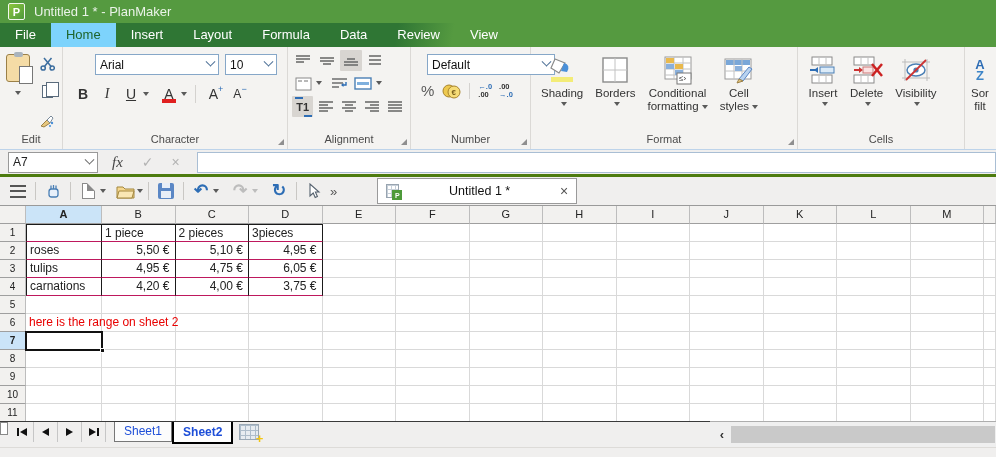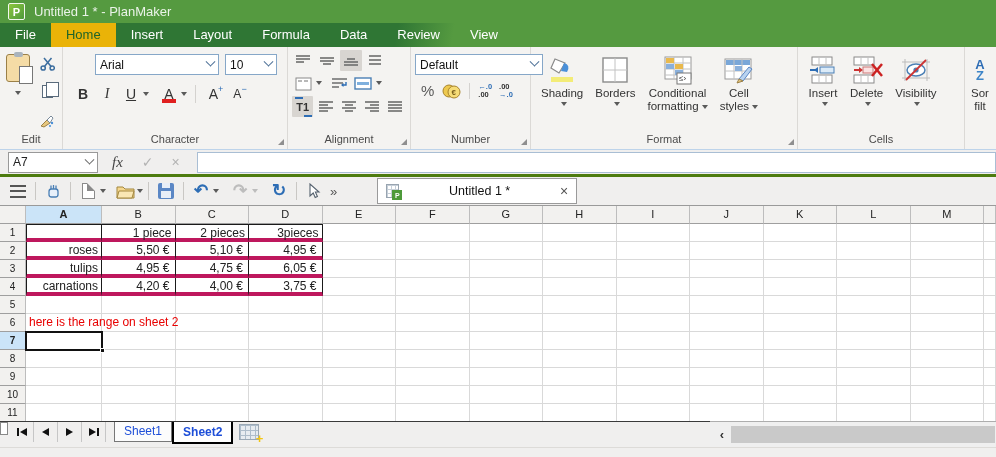--- a/index.html
+++ b/index.html
@@ -14,21 +14,21 @@
              border:1.5px solid #f2f7ee; border-radius:2px; color:#fff; font-weight:bold; font-size:11px;
              display:flex; align-items:center; justify-content:center; }
   .title-text { color:rgba(255,255,255,.88); font-size:13px; }
 
   
   .menubar { height:24px; background:#559a40; position:relative; }
   .menubar::before { content:""; position:absolute; left:0; top:0; height:24px; width:470px;
                      background:linear-gradient(100deg,#2f7634 84%, rgba(47,118,52,0) 96%); }
   .menu-tabs { position:relative; display:flex; height:24px; }
   .mtab { padding:0 15px; line-height:24px; color:#fff; font-size:13px; cursor:default; }
-  .mtab.active { background:#eab308; color:#1e642a; }
+  .mtab.active { background:#7dd3fc; color:#1e642a; }
 
   
   .ribbon { height:103px; background:#f4f3f1; border-bottom:1px solid #bdd3ea; display:flex; overflow:hidden; }
   .rgroup { border-right:1px solid #dbd9d6; display:flex; flex-direction:column; flex:none; }
   .rg-body { flex:1; padding:5px 4px 0 4px; }
   .rg-label { height:17px; text-align:center; color:#4a4a4a; font-size:11px; position:relative; line-height:14px; }
   .launcher { position:absolute; right:3px; bottom:4px; width:0; height:0;
               border-left:6px solid transparent; border-bottom:6px solid #8f8f8f; }
   .dna { width:0; height:0; border:3.5px solid transparent; border-top:4px solid #5a5a5a; margin-top:2px; }
   .sep-v { width:1px; background:#d4d2cf; margin:4px 3px; }
@@ -61,21 +61,21 @@
 
   
   .al-row { display:flex; align-items:center; height:23px; gap:2px; }
   .tbtn { width:22px; height:21px; display:flex; align-items:center; justify-content:center; border-radius:1px; }
   .tbtn.on { background:#d8d5d1; }
   .t1 { font-size:11px; font-weight:bold; color:#333; position:relative; }
   .t1::before { content:""; position:absolute; left:-1px; top:-4px; width:8px; height:2px; background:#2d6db5; }
   .t1::after  { content:""; position:absolute; right:-3px; bottom:-4px; width:8px; height:2px; background:#2d6db5; }
 
   
-  .num-sel { margin:2px 4px 7px 0; width:128px; }
+  .num-sel { margin:2px 4px 7px 12px; width:128px; }
   .num-row { display:flex; align-items:center; gap:7px; padding-left:6px; }
   .pct { font-size:15px; color:#5a5a5a; }
   .mini { font-size:7.5px; line-height:7.5px; color:#333; text-align:left; font-weight:bold; }
   .mini .bl { color:#2d6db5; }
 
   
   .big-row { display:flex; height:100%; }
   .bigbtn { display:flex; flex-direction:column; align-items:center; justify-content:flex-start;
             padding:1px 6px 0 6px; font-size:11.5px; color:#333; text-align:center; }
   .bigbtn .ic { height:34px; display:flex; align-items:center; justify-content:center; }
@@ -126,21 +126,21 @@
   
   .gridwrap { position:relative; height:216px; border-top:1px solid #9a9a9a; overflow:hidden; background:#fff; }
   .grid { display:grid; }
   .gh { background:#f2f1ef; border-right:1px solid #bdbdbd; border-bottom:1px solid #9f9f9f;
         font-size:11px; color:#222; text-align:center; line-height:17px; }
   .gh.sel { background:#cbe4f8; font-weight:bold; }
   .rowh { font-size:10px; }
   .cell { border-right:1px solid #d9d9d9; border-bottom:1px solid #d9d9d9; font-size:12px; line-height:17px;
           padding:0 3px; overflow:visible; white-space:nowrap; }
   .cell.num { text-align:right; padding-right:5px; }
-  .cell.tbl { border-right:1px solid #1a1a1a; border-bottom:4px solid #be185d;text-align:right; }
+  .cell.tbl { border-right:1px solid #1a1a1a; border-bottom:1px solid #be185d; }
   .cell.tt { border-top:1px solid #1a1a1a; line-height:16px; }
   .cell.tl { border-left:1px solid #1a1a1a; }
   .note { color:#e80000; position:relative; z-index:2; }
   .selbox-cell { position:absolute; border:2px solid #111; pointer-events:none; z-index:3; }
   .handle { position:absolute; right:-4px; bottom:-4px; width:5px; height:5px; background:#111; border:1px solid #fff; }
 
   
   .tabbar { height:26px; display:flex; background:#f0efee; }
   .tb-left { width:710px; border-top:1px solid #3a3a3a; display:flex; align-items:flex-start; background:#f0efee; }
   .splitbox { width:8px; height:13px; background:#fff; border:1px solid #888; margin-right:2px; }

